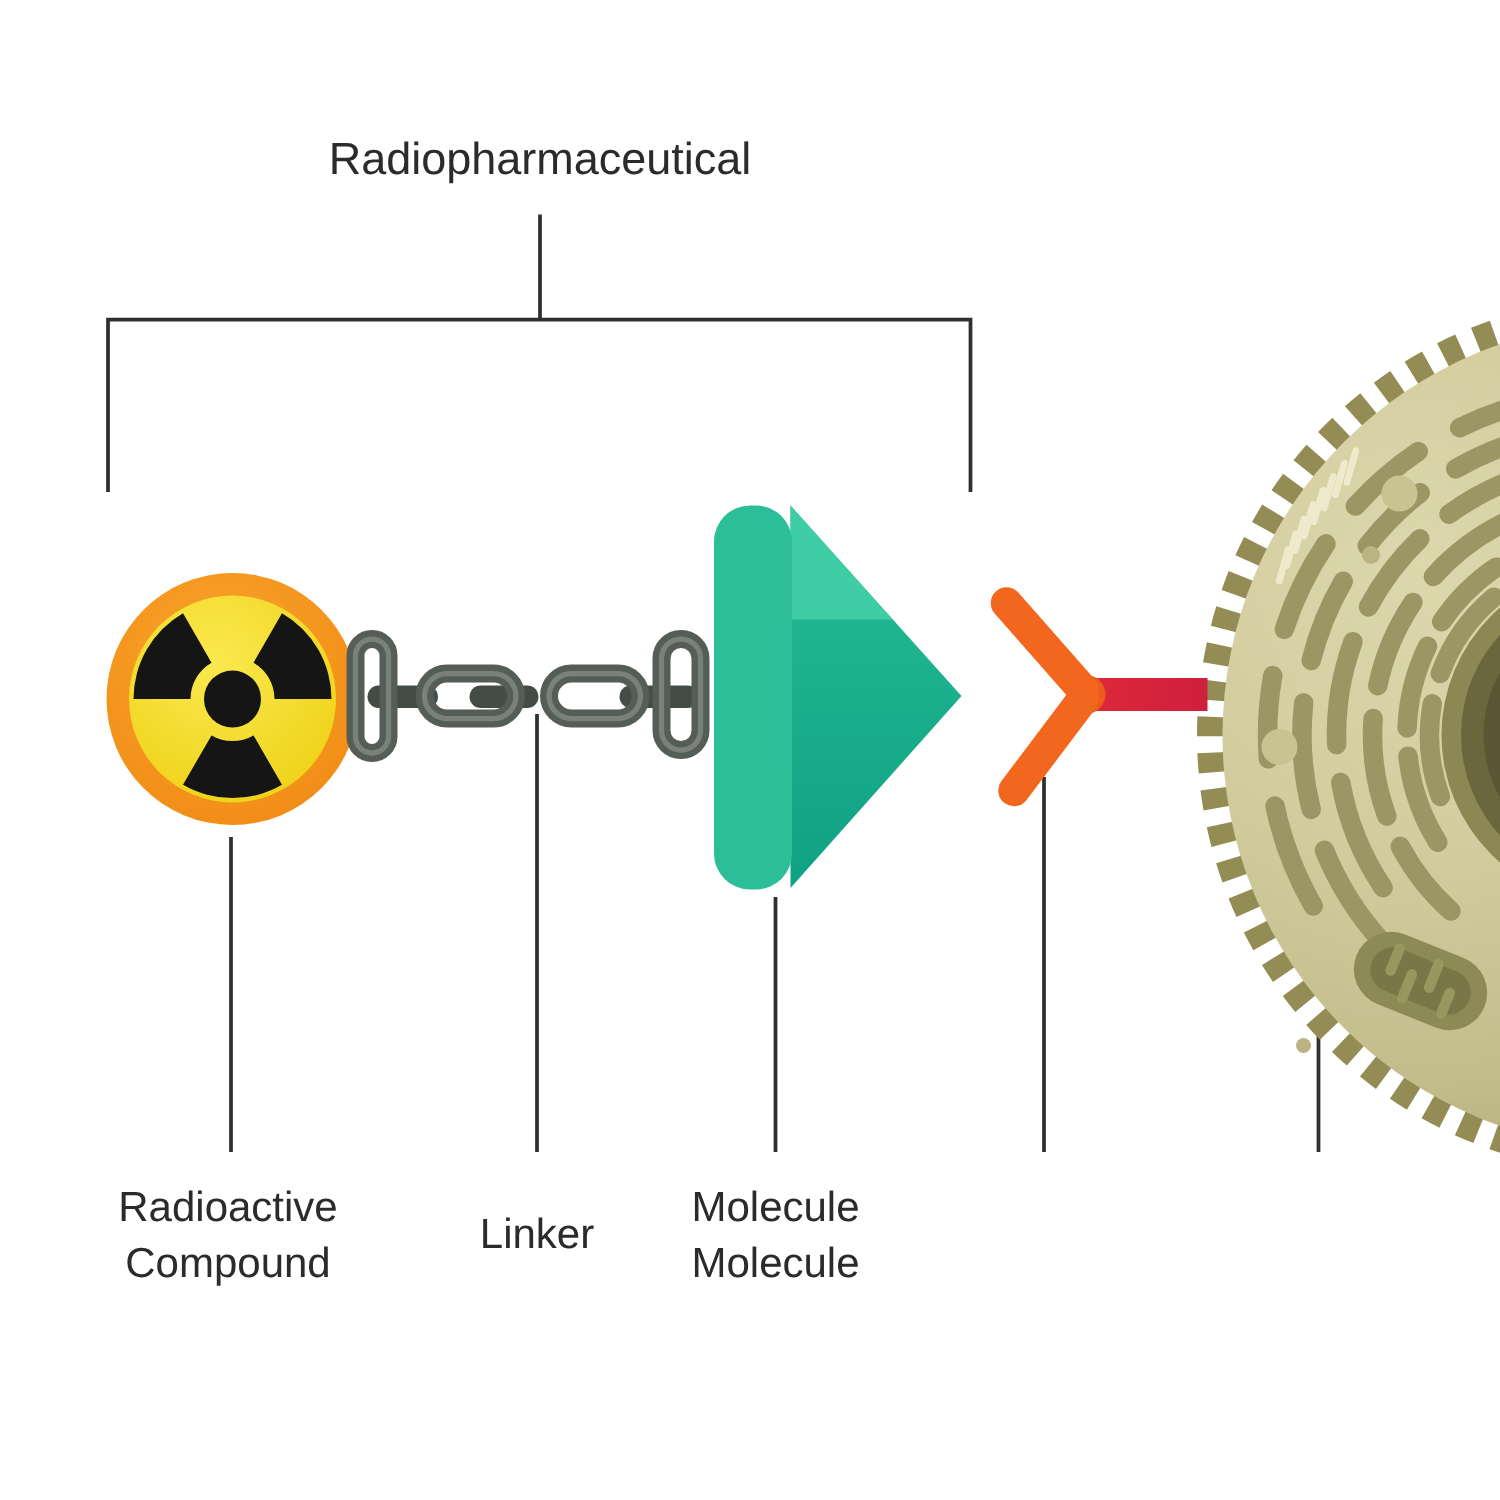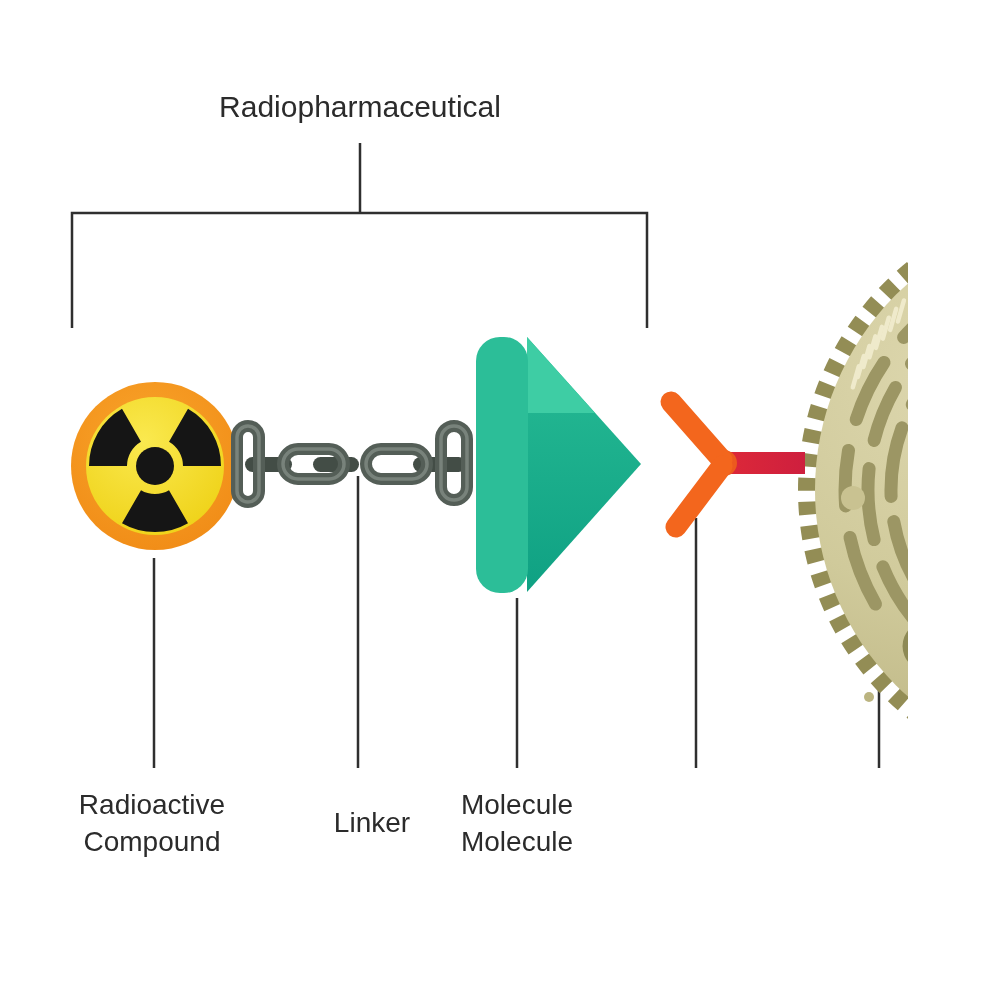--- a/index.html
+++ b/index.html
@@ -1,17 +1,17 @@
 <!DOCTYPE html>
 <html style="--ink: #2b2b2b; --line: #2f2f2f; --rad_outer_top: #f9a52b; --rad_outer_bot: #f08a15; --rad_inner_top: #fae94f; --rad_inner_bot: #eed013; --rad_symbol: #151515; --chain: #545e57; --chain_dark: #434d46; --chain_light: #828c84; --arrow_top: #28bc95; --arrow_bot: #0fa183; --arrow_fold: #3ecda4; --arrow_bar: #2cbe98; --protein_arm: #f3661d; --protein_junction: #ec5a1e; --stem_left: #dc2839; --stem_right: #ce1f3e; --cell_edge: #938d55; --cell_body_0: #ddd7ae; --cell_body_1: #d0ca9b; --cell_body_2: #c2bb8a; --cell_body_3: #b1aa79; --cell_squiggle: #9c9664; --cell_tick: #efeacb; --cell_dot: #c9c291; --cell_dot_small: #bbb480; --nucleus_rim: #8c8753; --nucleus_mid: #6a673e; --nucleus_core: #585633; --mito_outer: #8e8a55; --mito_inner: #7a7746; --mito_crista: #9a9660;"><head>
 <meta charset="utf-8">
 <style>
   html,body{margin:0;padding:0;background:#ffffff;}
   .canvas{
-    position:relative;width:908px;height:1000px;background:#fff;overflow:hidden;
+    position:relative;width:1000px;height:1000px;background:#fff;overflow:hidden;
     font-family:"Liberation Sans","DejaVu Sans",sans-serif;
   }
   svg{position:absolute;left:0;top:0;}
   .title{
     position:absolute;left:360px;top:90px;transform:translateX(-50%);
     font-size:30px;color:var(--ink);white-space:nowrap;
   }
   .label{
     position:absolute;transform:translateX(-50%);
     font-size:28px;line-height:37px;color:var(--ink);text-align:center;
@@ -171,18 +171,18 @@
         <path d="M671,402 L722,460"></path>
         <path d="M676,527 L722,466"></path>
       </g>
     </g>
   </svg>
 
   <div class="title">Radiopharmaceutical</div>
 
   <div class="label" style="left:152px;top:786px;width:180px">Radioactive Compound</div>
 
-  <div class="label" style="left:372px;top:804px;width:140px">Linker</div>
+  <div class="label" style="left:358px;top:804px;width:140px">Linker</div>
 
   <div class="label" style="left:517px;top:786px;width:160px">Molecule Molecule</div>
 
 
 </div>
 
 </body></html>

